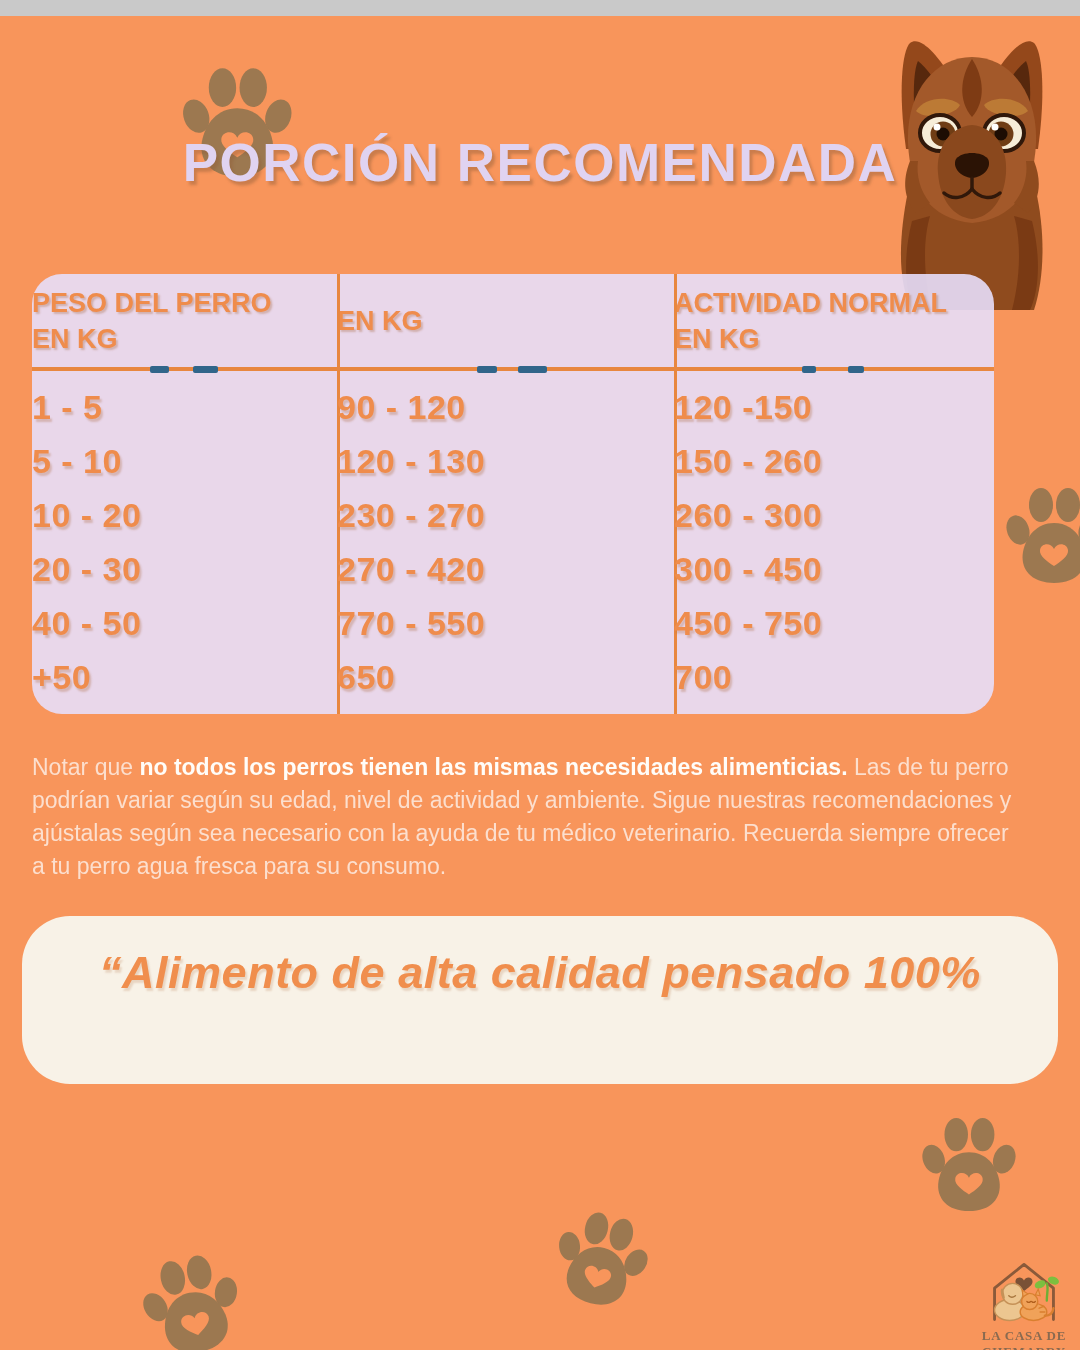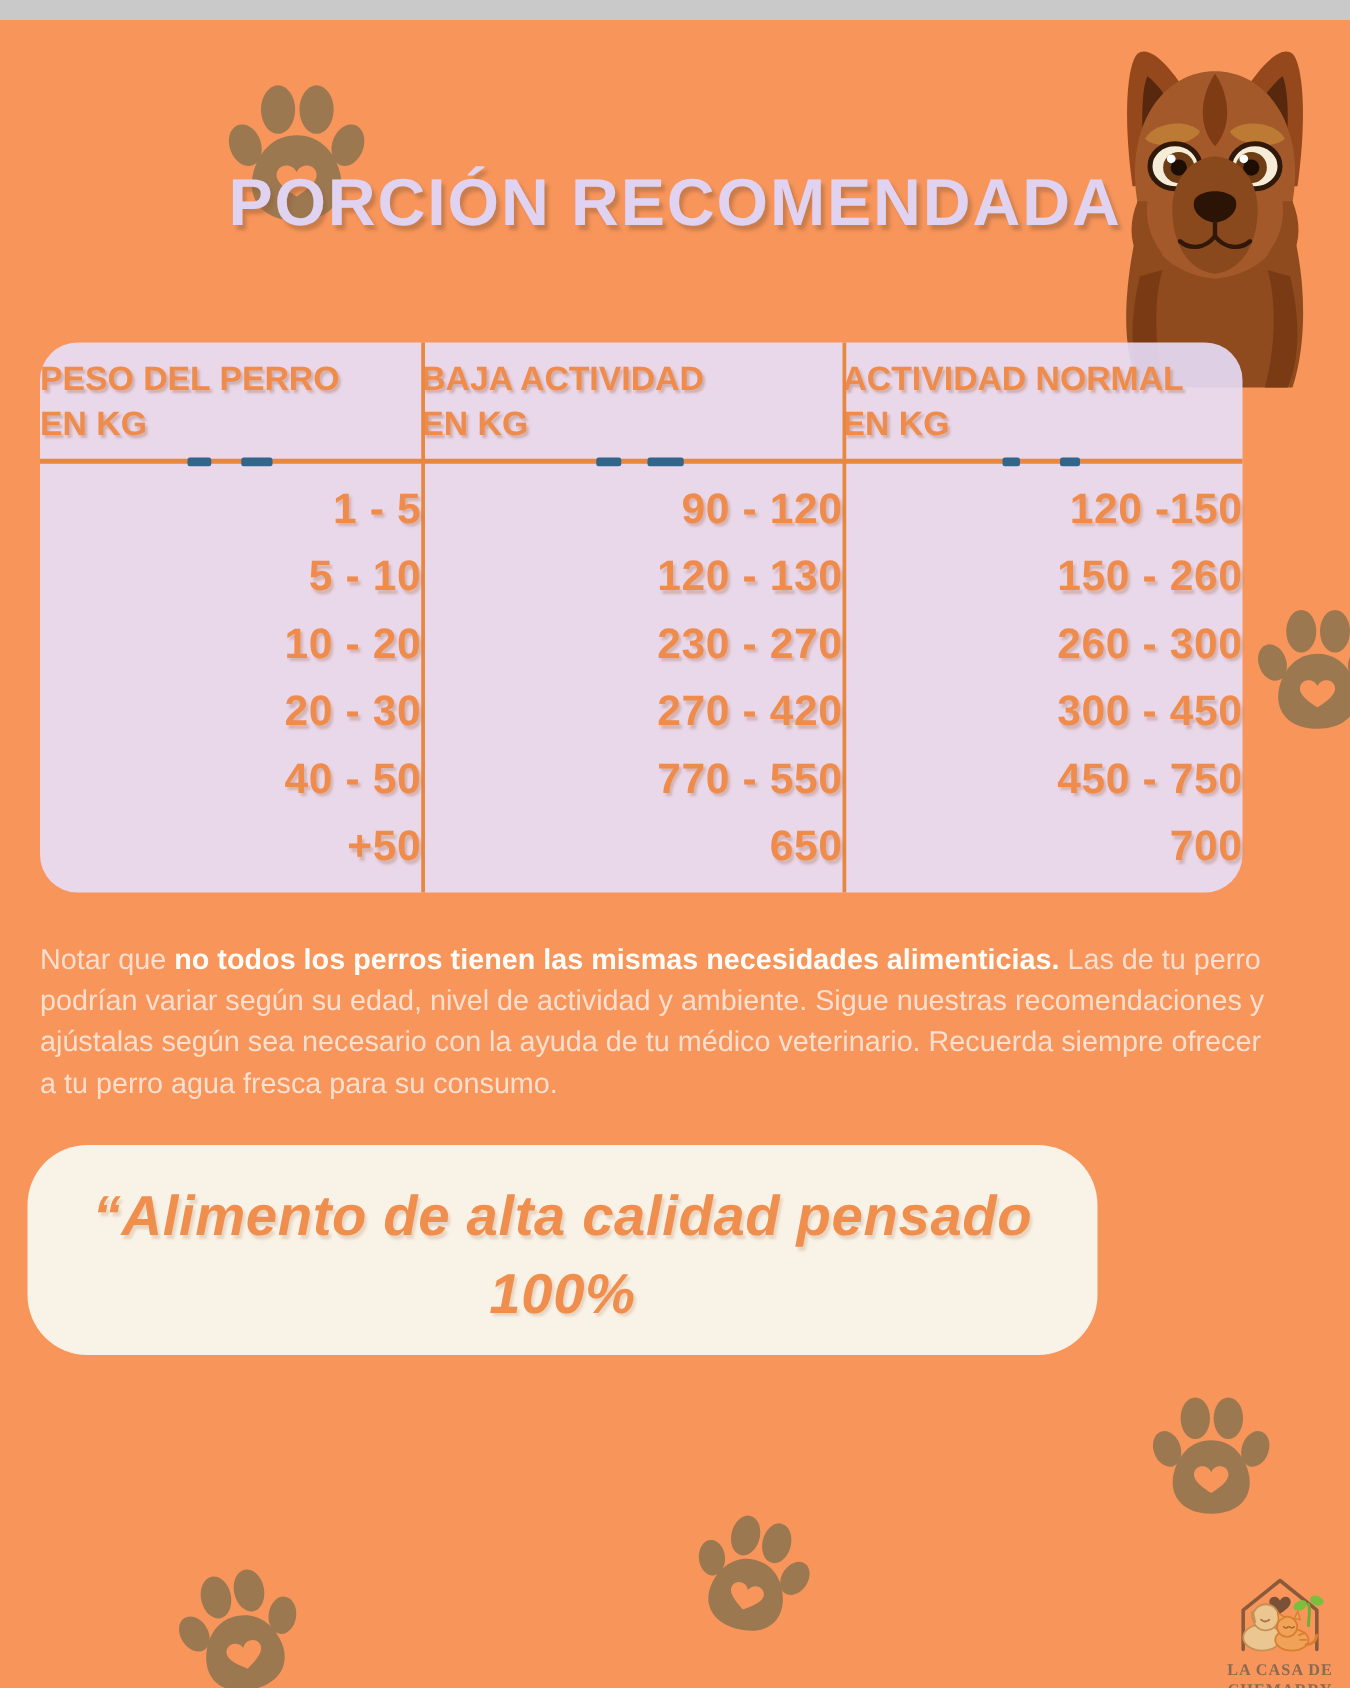--- a/index.html
+++ b/index.html
@@ -47,36 +47,36 @@
   .header-line{position:absolute;left:0;right:0;top:93px;height:4px;background:#E8873F;}
   .dash{position:absolute;top:92px;height:7px;background:#31658A;border-radius:2px;}
   .d1{left:118px;width:19px;} .d2{left:161px;width:25px;}
   .d3{left:445px;width:20px;} .d4{left:486px;width:29px;}
   .d5{left:770px;width:14px;} .d6{left:816px;width:16px;}
   .vline{position:absolute;top:0;bottom:0;width:3px;background:#E8873F;}
   .v1{left:305px;} .v2{left:642px;}
   .rows{position:absolute;left:0;right:0;top:106px;}
   .row{display:grid;grid-template-columns:305px 337px 320px;height:54px;align-items:center;}
   .td{
-    text-align:right;
+    text-align:left;
     font-size:34px;font-weight:800;letter-spacing:0.5px;
     color:#EF8C4C;
     text-shadow:2px 3px 2px rgba(160,90,40,0.28);
   }
   
   .note{
     position:absolute;left:32px;top:735px;width:980px;margin:0;
     font-size:23px;line-height:1.43;
     color:rgba(252,244,238,0.78);
     z-index:2;
   }
   .note b{color:#FFFDF9;font-weight:700;}
   
   .quote-card{
-    position:absolute;left:22px;top:900px;width:856px;height:168px;
+    position:absolute;left:22px;top:900px;width:1036px;height:168px;
     background:#F8F2E7;border-radius:48px;
     z-index:2;
   }
   .quote-text{
     margin:0;padding-top:26px;
     text-align:center;
     font-size:45px;font-weight:800;font-style:italic;
     line-height:1.38;letter-spacing:0.5px;
     color:#F08E4D;
     text-shadow:2px 3px 2px rgba(170,100,50,0.2);
@@ -141,21 +141,20 @@
     <path d="M100 168 C108 178 120 179 128 172" stroke="#30180A" stroke-width="3.5" fill="none" stroke-linecap="round"></path>
   </svg>
 
   <div class="table">
     <div class="thead">
       <div class="th">
         <span>PESO DEL PERRO</span>
           <span>EN KG</span>
       </div>
       <div class="th">
-        <span>BAJA ACTIVIDAD</span>
           <span>EN KG</span>
       </div>
       <div class="th">
         <span>ACTIVIDAD NORMAL</span>
           <span>EN KG</span>
       </div>
     </div>
     <div class="header-line"></div>
     <div class="dash d1"></div>
     <div class="dash d2"></div>

